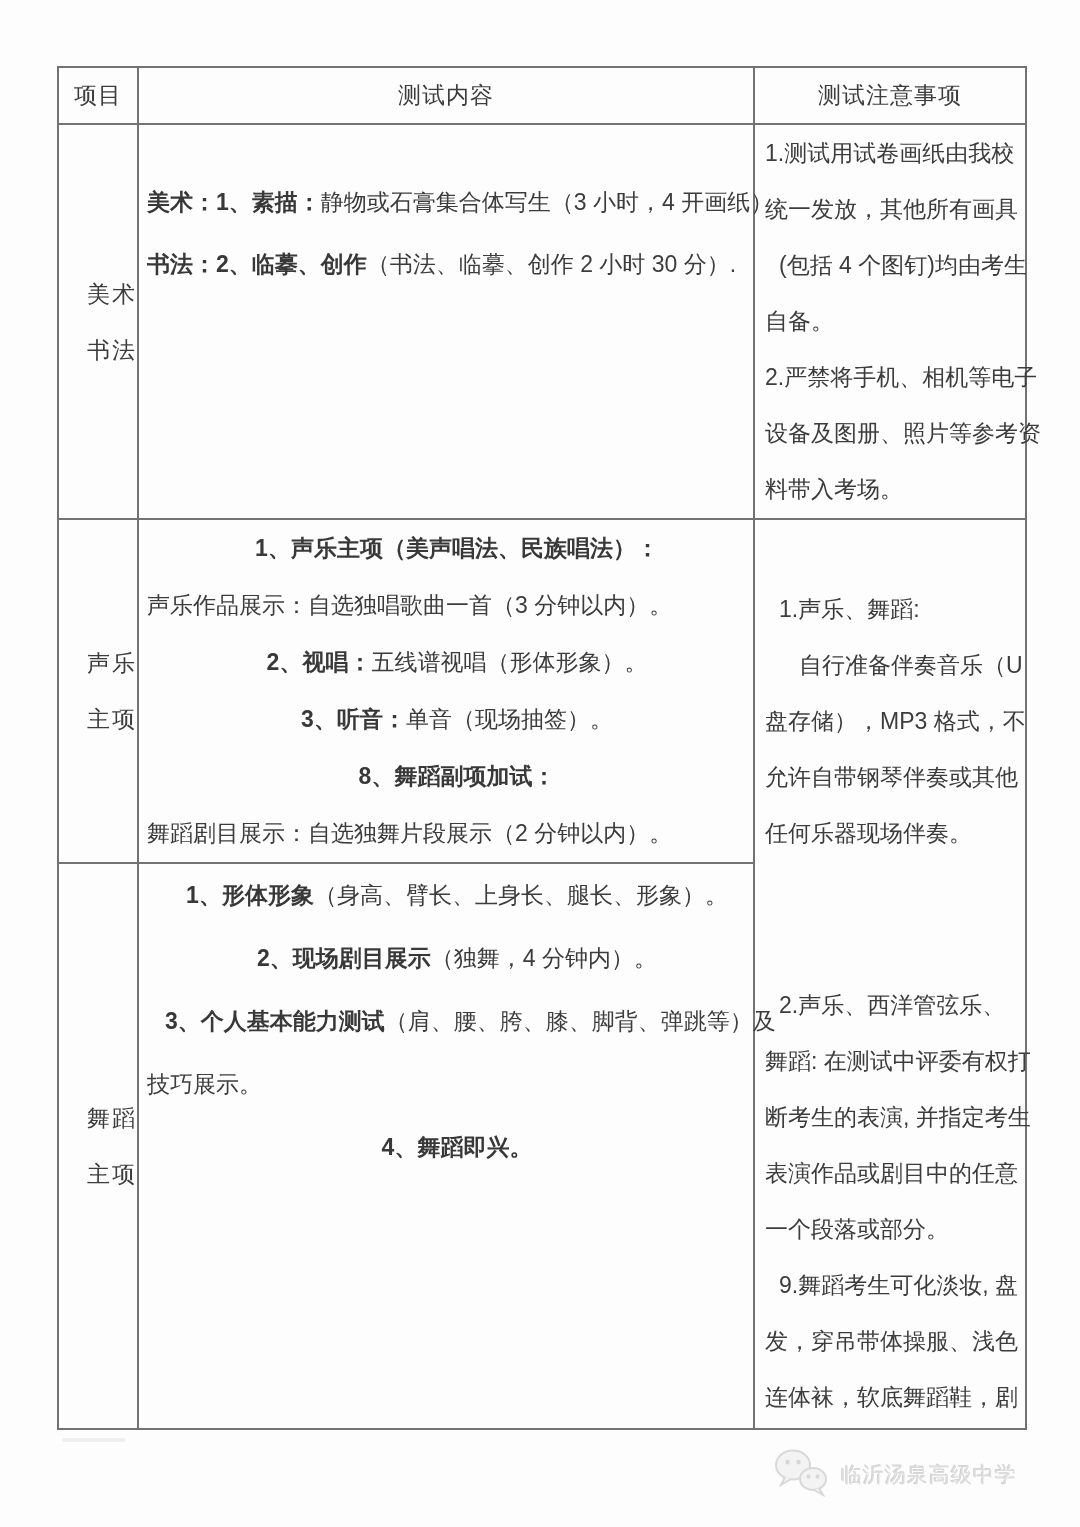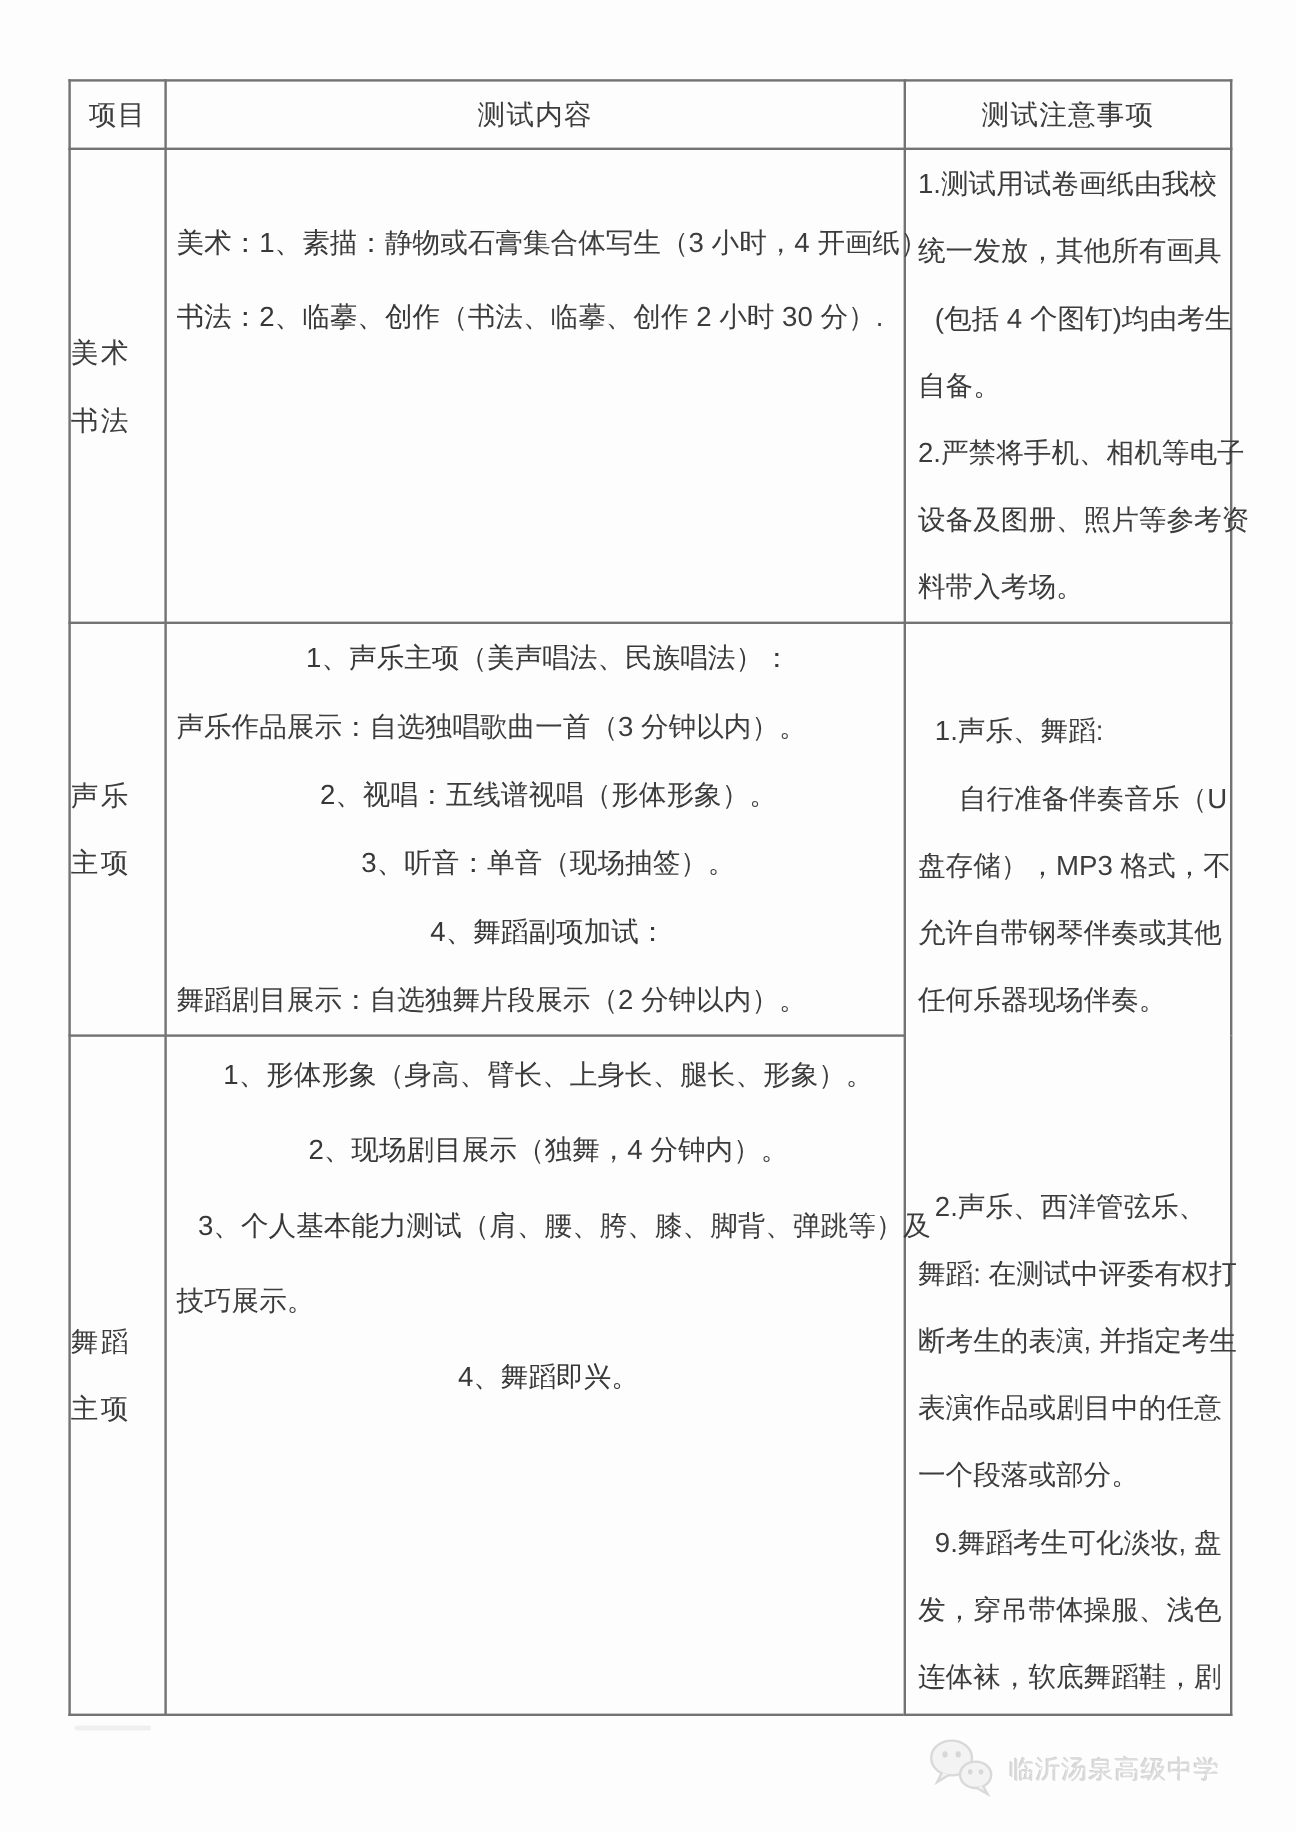--- a/index.html
+++ b/index.html
@@ -11,33 +11,33 @@
   }
   table.doc{
     position:absolute;left:57px;top:66px;width:968px;
     border-collapse:collapse;table-layout:fixed;
   }
   .doc th,.doc td{
     border:2px solid #737373;padding:0;vertical-align:top;
     font-size:23px;font-weight:400;color:#3c3c3c;
   }
   .doc th{height:55px;text-align:center;vertical-align:middle;letter-spacing:1px;}
-  .cell-project{vertical-align:middle !important;text-align:left;line-height:56px;letter-spacing:2px;}
+  .cell-project{vertical-align:middle !important;text-align:right;line-height:56px;letter-spacing:2px;}
   .cell-content{padding:0 4px 0 8px !important;}
   .cell-notes{padding:0 6px 0 10px !important;line-height:56px;}
   .r1c{line-height:62px;padding-top:46px !important;}
   .r2c{line-height:57px;}
   .r3c{line-height:63px;}
   .merged{padding-top:61px !important;}
   .gapB{margin-top:116px;}
   .ln{white-space:nowrap;}
   .ind{padding-left:18px;text-align:center;}
   .nind1{padding-left:14px;}
   .nind2{padding-left:34px;}
-  .b{font-weight:400;color:#383838;}
+  .b{font-weight:700;color:#383838;}
   .artifact{
     position:absolute;left:62px;top:1438px;width:64px;height:4px;
     background:#efefef;border-radius:2px;
   }
   .watermark{
     position:absolute;left:773px;top:1448px;height:54px;
     display:flex;align-items:center;
   }
   .wm-text{
     margin-left:10px;font-size:21px;letter-spacing:1px;
@@ -85,21 +85,21 @@
   <tr>
     <td class="cell-project" style="height:340px">
       <div>声乐</div>
       <div>主项</div>
     </td>
     <td class="cell-content r2c">
       <div class="ln ind"><span class="b">1、声乐主项（美声唱法、民族唱法）：</span><span></span></div>
       <div class="ln"><span class="b"></span><span>声乐作品展示：自选独唱歌曲一首（3 分钟以内）。</span></div>
       <div class="ln ind"><span class="b">2、视唱：</span><span>五线谱视唱（形体形象）。</span></div>
       <div class="ln ind"><span class="b">3、听音：</span><span>单音（现场抽签）。</span></div>
-      <div class="ln ind"><span class="b">4、舞蹈副项加试：</span><span></span></div>
+      <div class="ln ind"><span class="b">8、舞蹈副项加试：</span><span></span></div>
       <div class="ln"><span class="b"></span><span>舞蹈剧目展示：自选独舞片段展示（2 分钟以内）。</span></div>
     </td>
     <td class="cell-notes merged" rowspan="2">
       <div>
         <div class="ln nind1">1.声乐、舞蹈:</div>
         <div class="ln nind2">自行准备伴奏音乐（U</div>
         <div class="ln">盘存储），MP3 格式，不</div>
         <div class="ln">允许自带钢琴伴奏或其他</div>
         <div class="ln">任何乐器现场伴奏。</div>
       </div>

